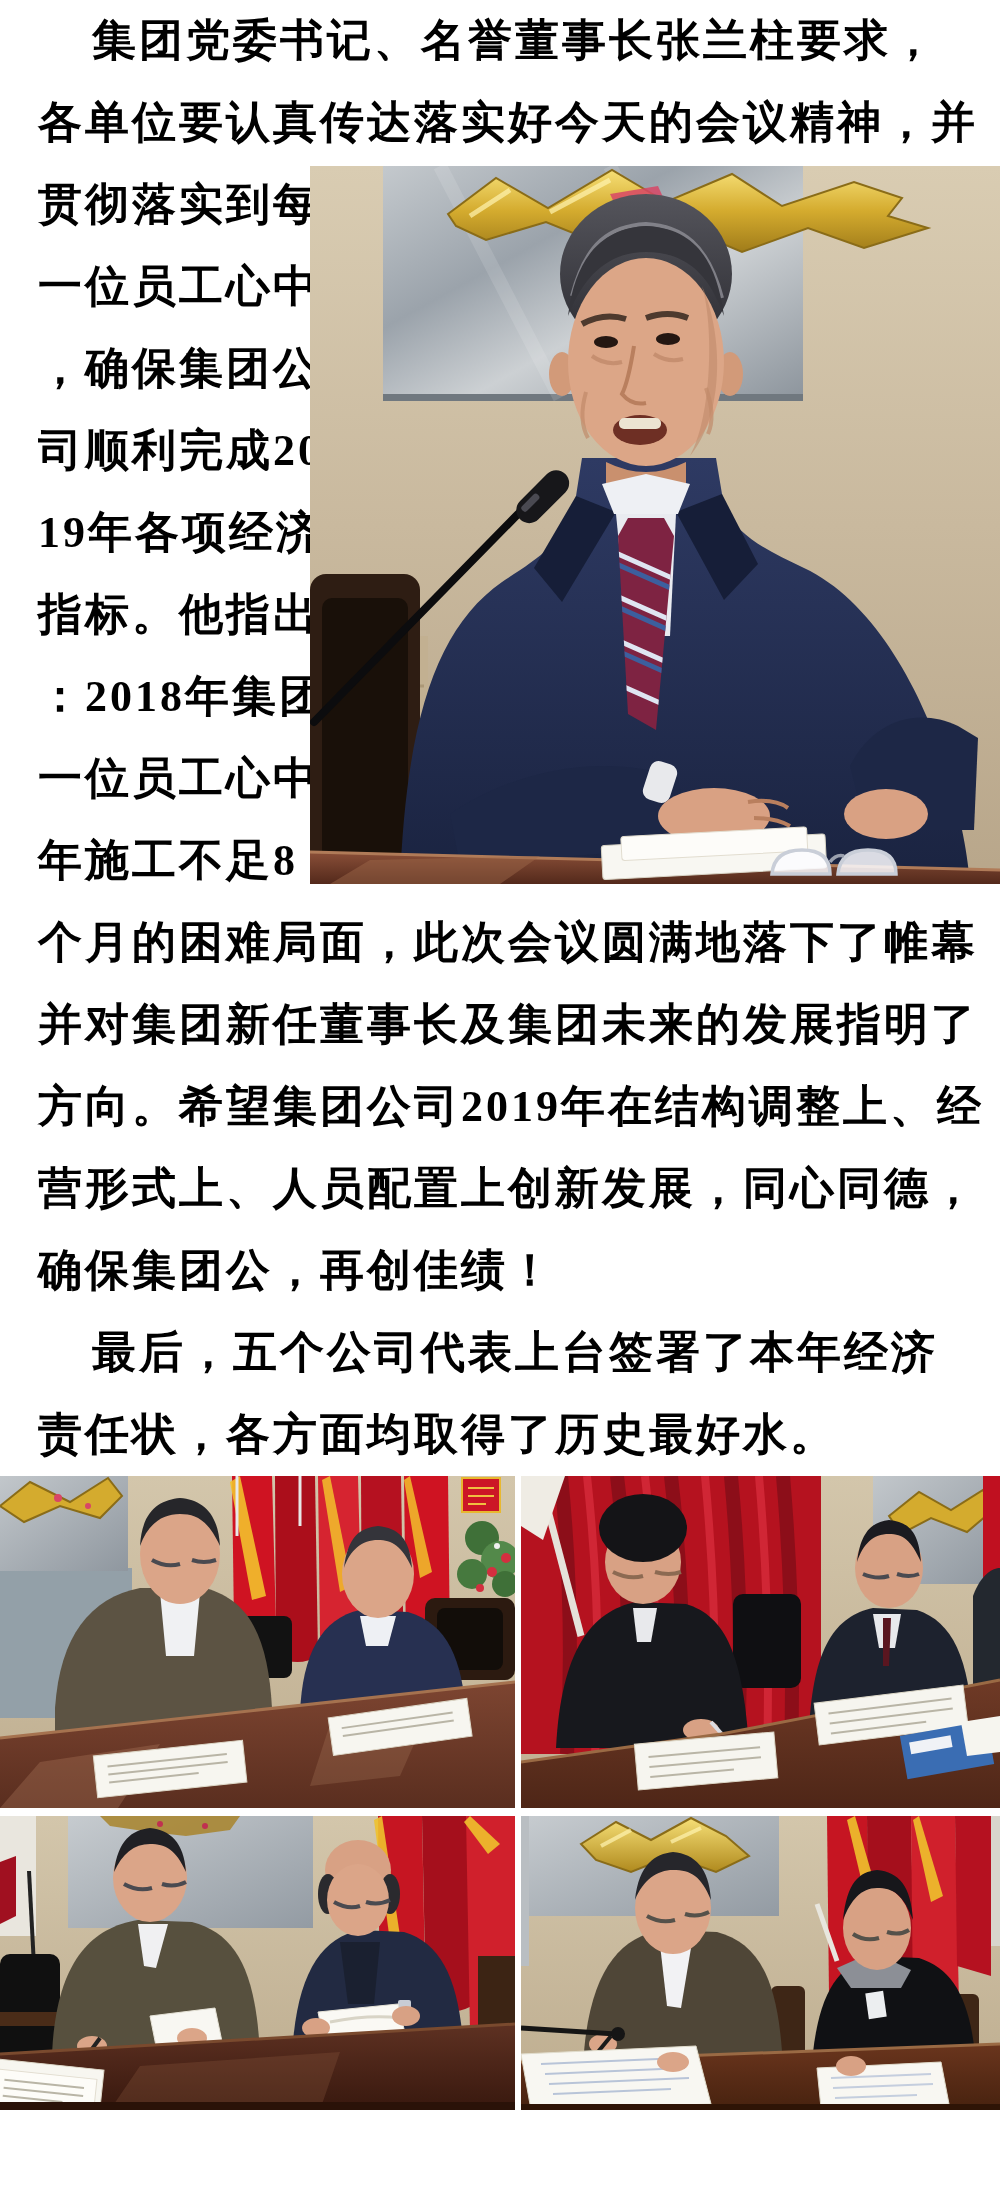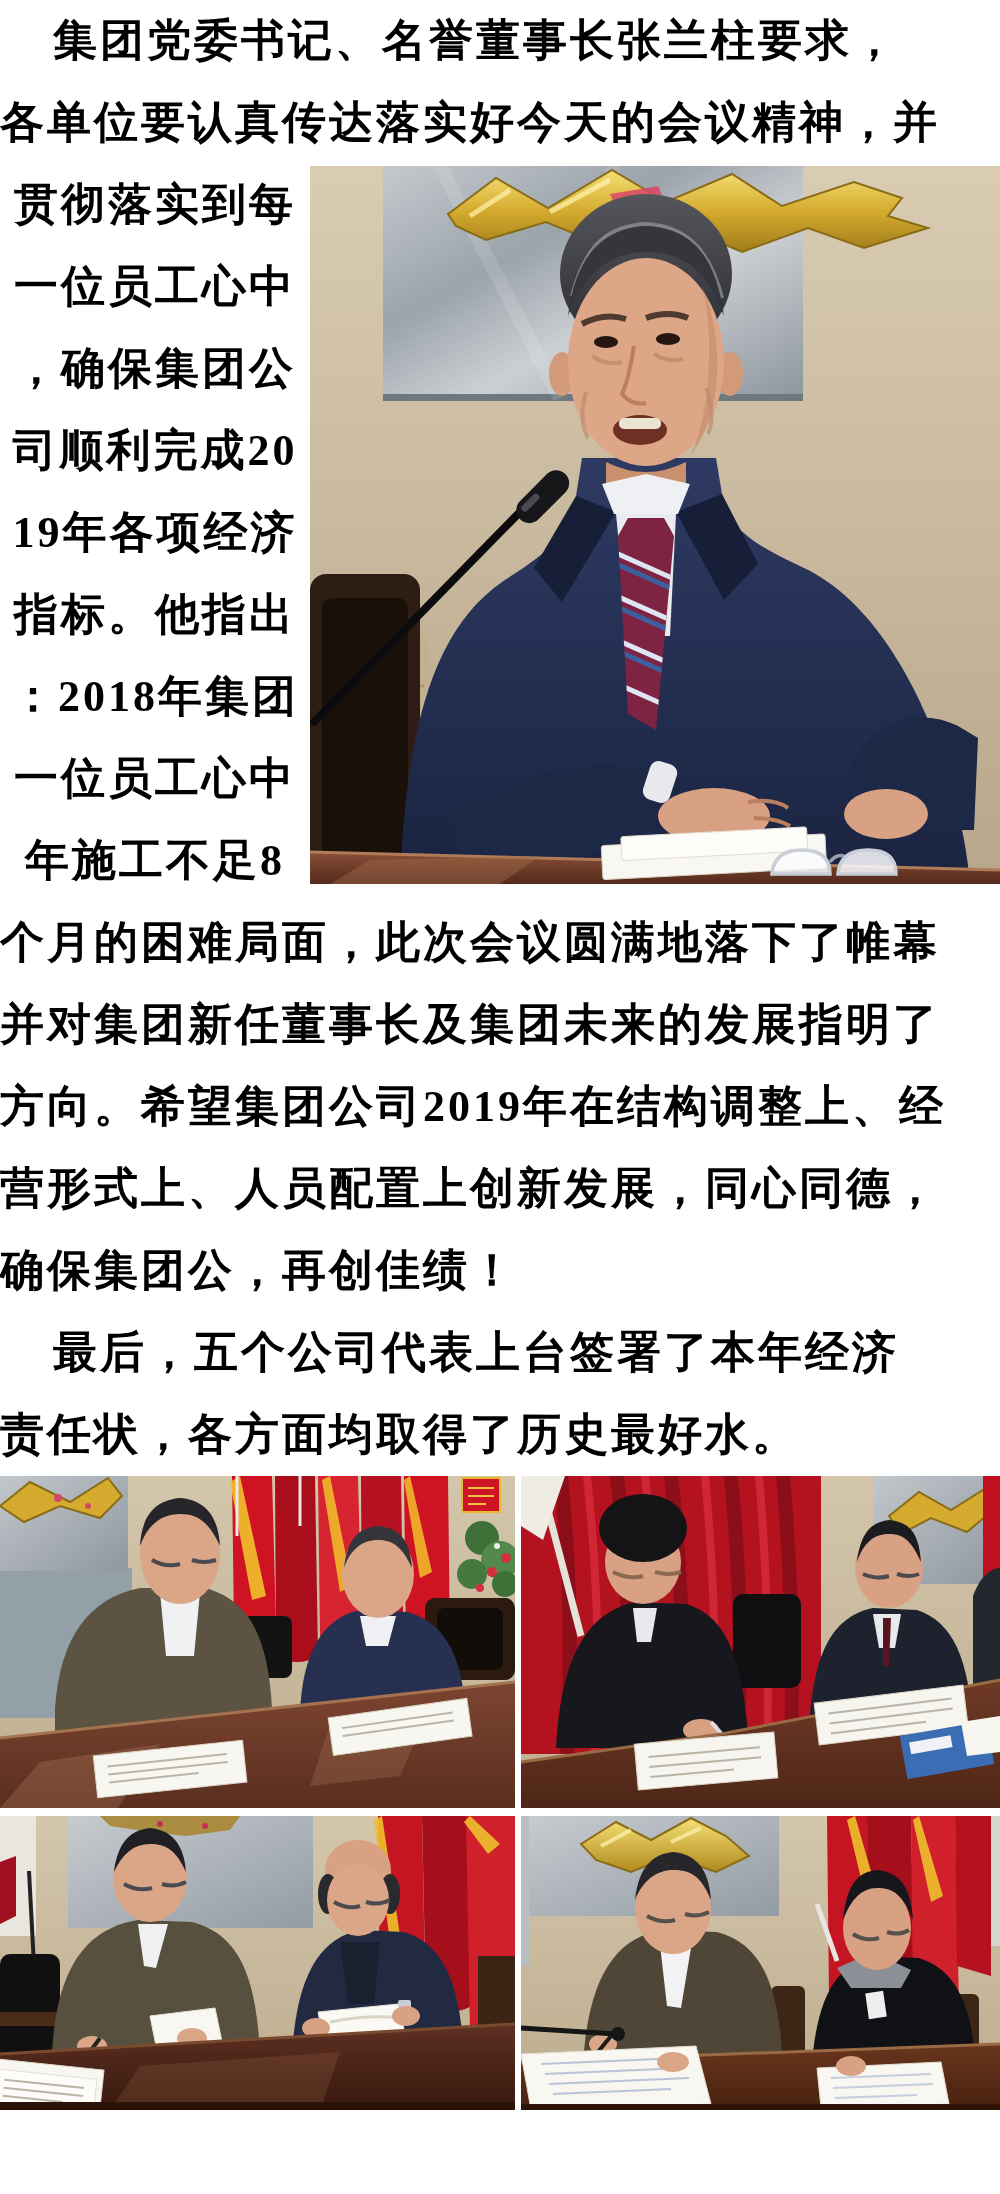--- a/index.html
+++ b/index.html
@@ -2,24 +2,24 @@
 <html><head>
 <meta charset="utf-8">
 <style>
   html,body{margin:0;padding:0;background:#ffffff;}
   .page{
     position:relative;width:1000px;height:2194px;background:#ffffff;overflow:hidden;
     font-family:"Liberation Serif","DejaVu Serif",serif;color:#000;
   }
   .tline{
     height:82px;line-height:82px;font-size:44px;letter-spacing:3px;
-    white-space:nowrap;overflow:hidden;font-weight:bold;
+    white-space:nowrap;overflow:hidden;font-weight:bold;padding-left:38px;
   }
-  .indent{padding-left:53px;}
-  .mid{display:flex;text-align:center;}
+  .indent{padding-left:92px;}
+  .mid{display:flex;}
   .midcol{width:310px;flex:0 0 310px;}
   .photo-main{width:690px;height:718px;margin-top:2px;}
   .photo-main svg,.grid svg{display:block;}
   .grid{
     display:grid;grid-template-columns:515px 479px;grid-template-rows:332px 296px;
     column-gap:6px;row-gap:8px;background:#ffffff;
   }
 </style>
 </head>
 <body>

